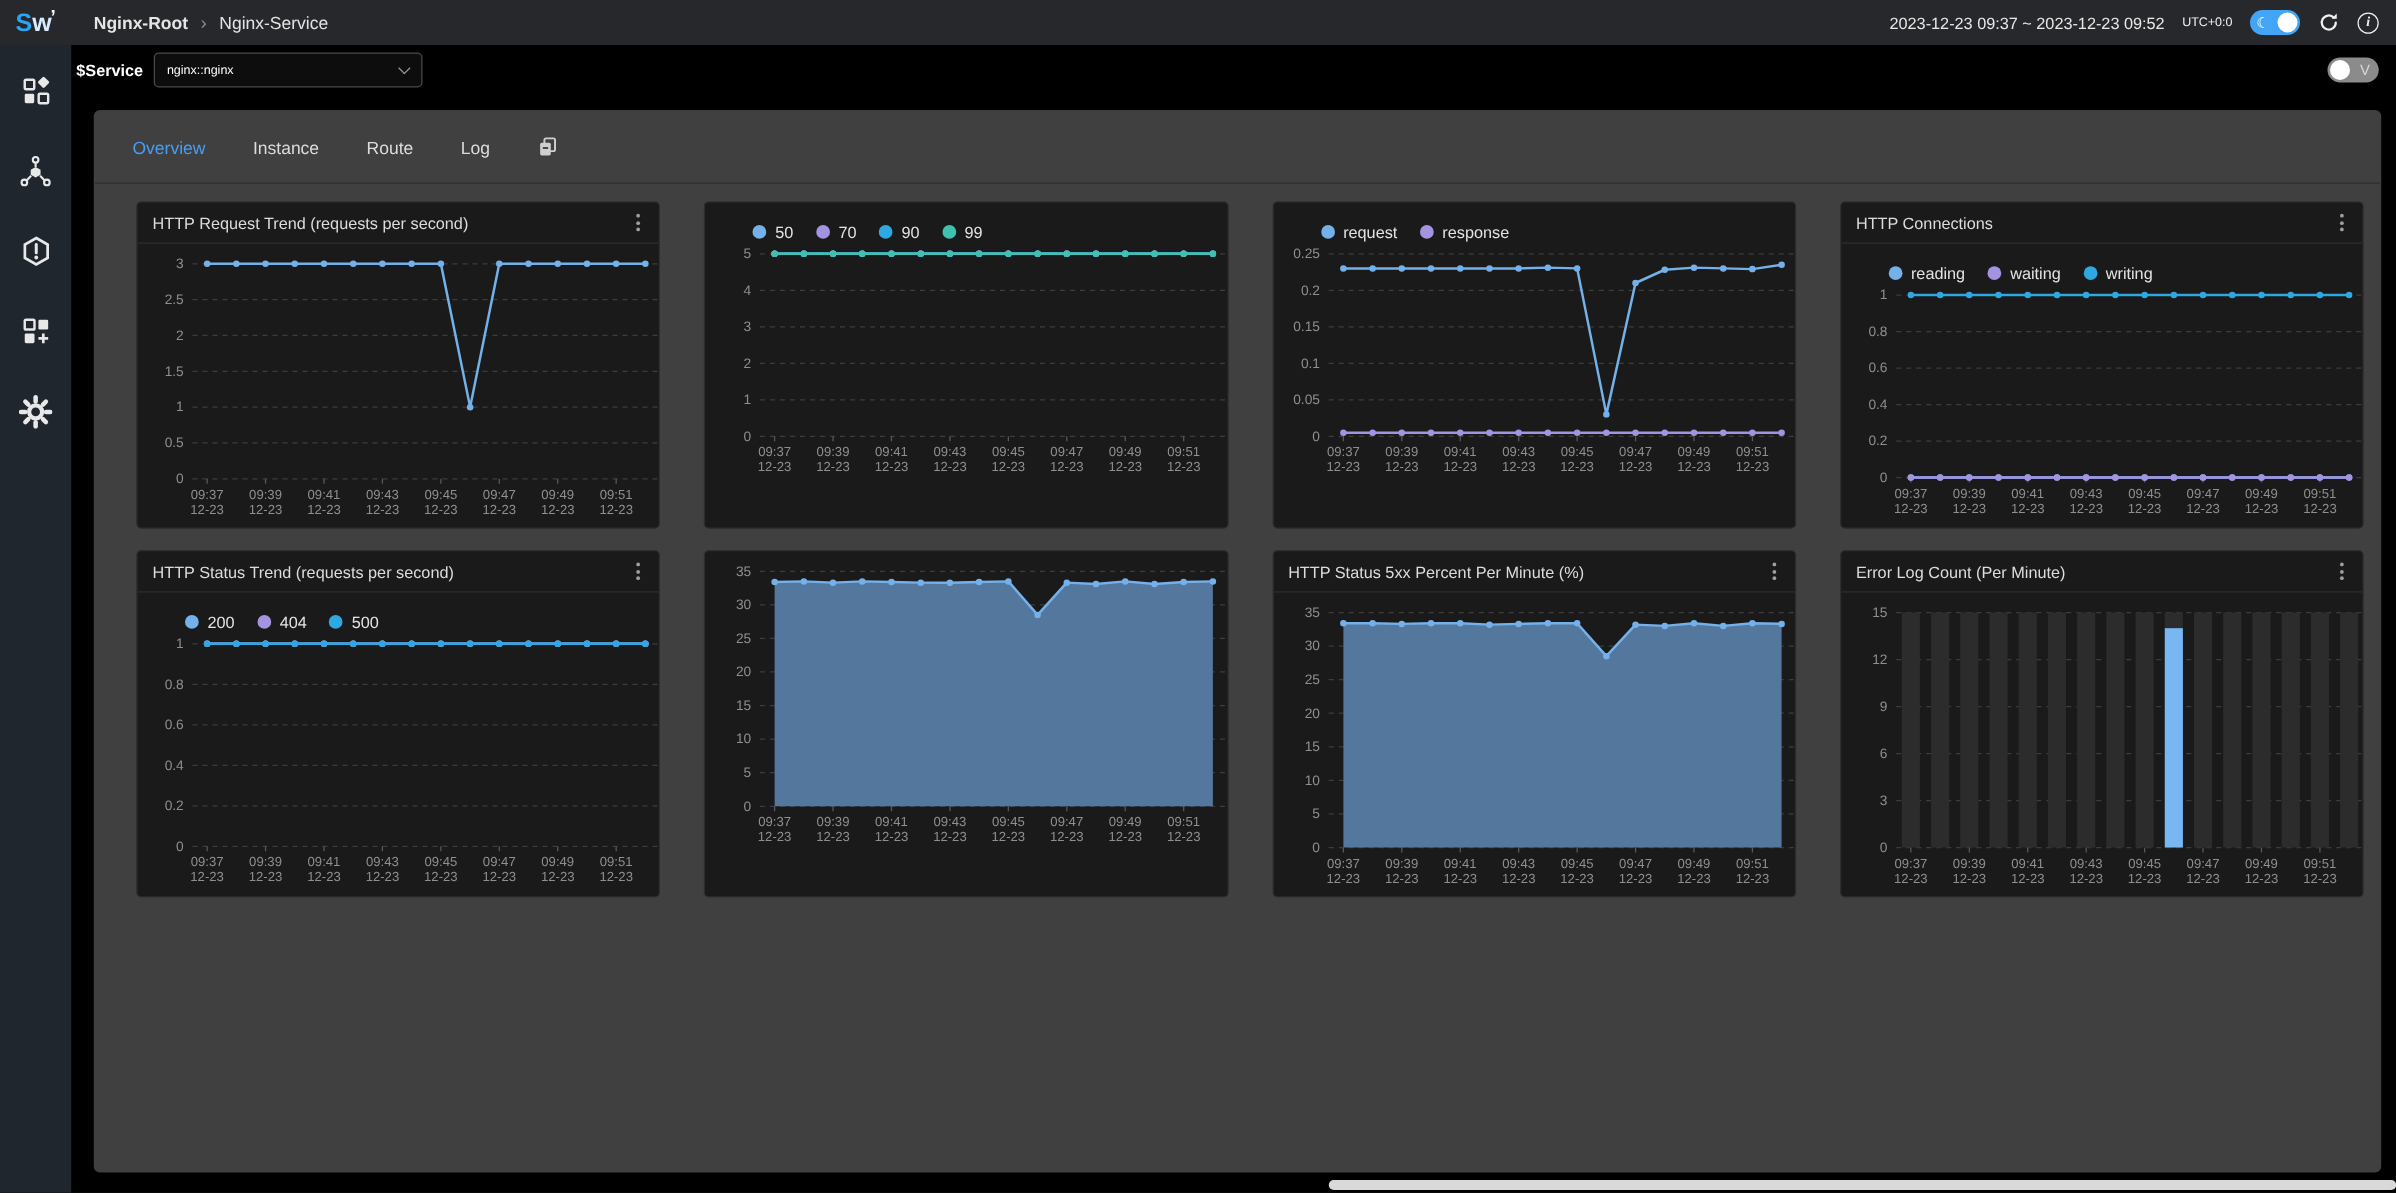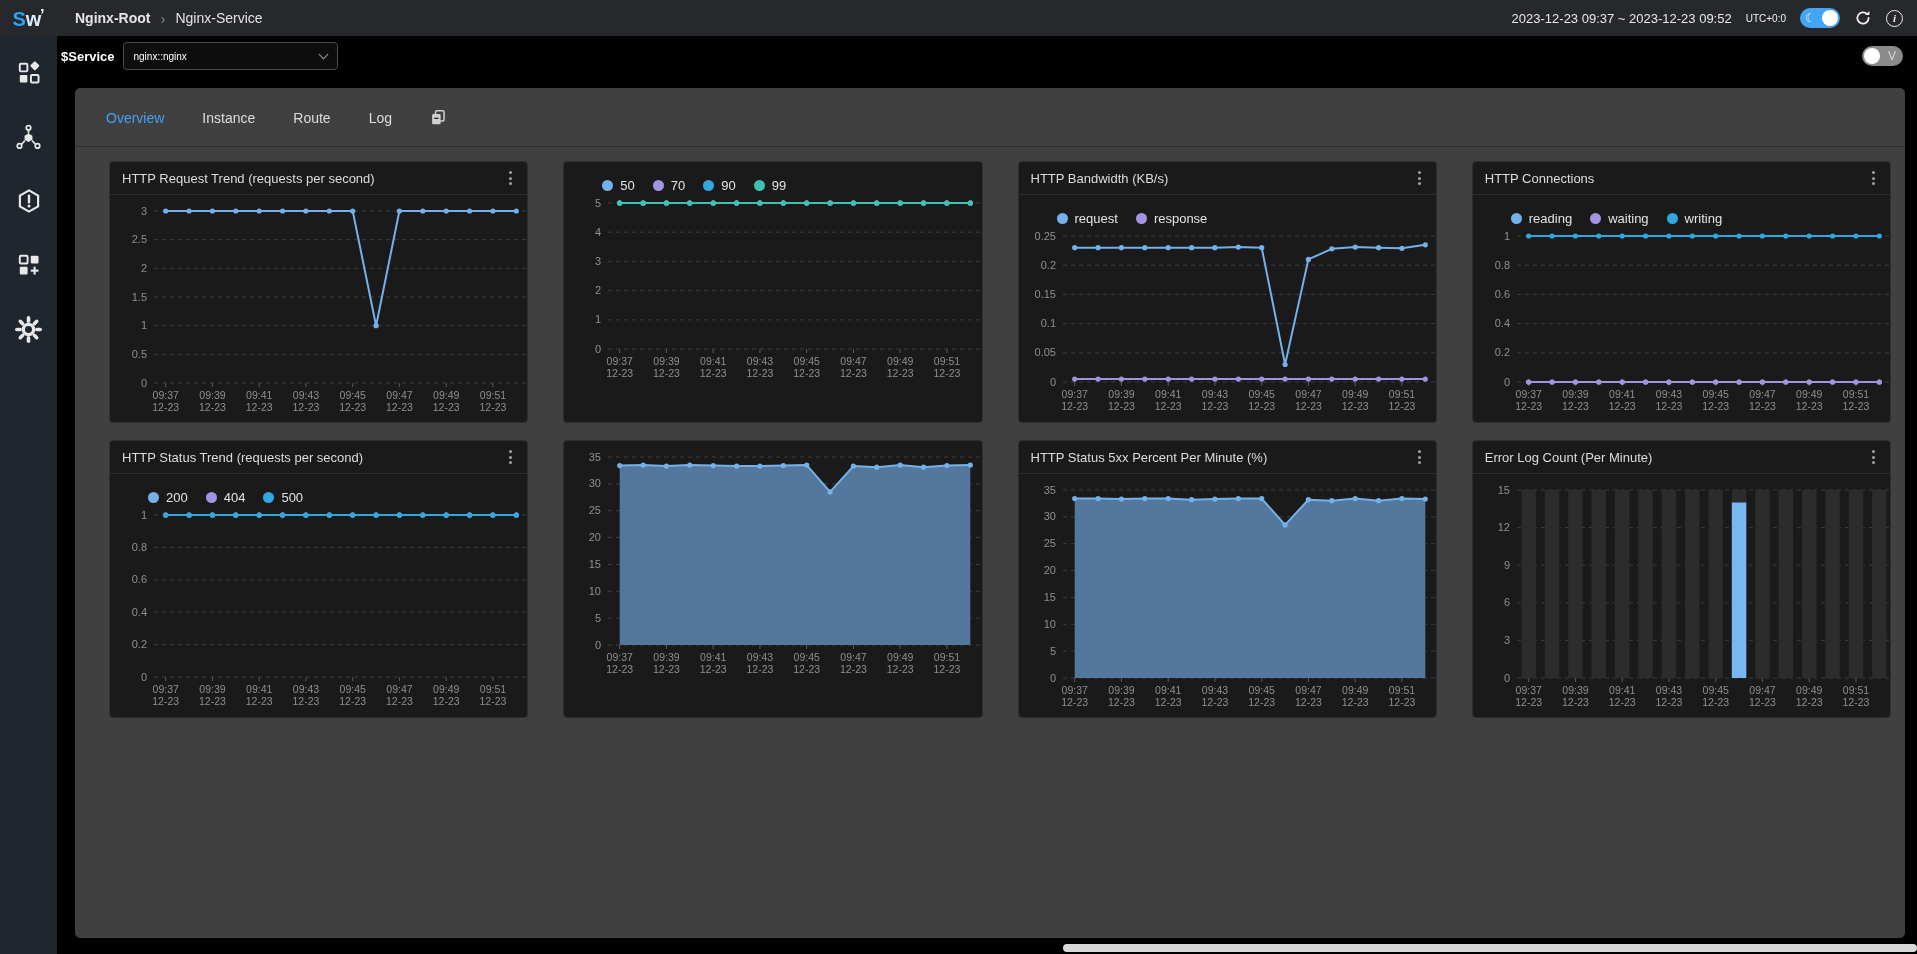--- a/index.html
+++ b/index.html
@@ -370,28 +370,20 @@
               <circle cx="304.8" cy="10.0" r="2.6" fill="#3fc2ad"></circle>
               <circle cx="328.2" cy="10.0" r="2.6" fill="#3fc2ad"></circle>
               <circle cx="351.6" cy="10.0" r="2.6" fill="#3fc2ad"></circle>
               <circle cx="374.9" cy="10.0" r="2.6" fill="#3fc2ad"></circle>
               <circle cx="398.3" cy="10.0" r="2.6" fill="#3fc2ad"></circle>
             </svg>
         </div>
       </div>
 
       <div class="card">
-        <div class="card-head">
-          <span class="card-title">HTTP Bandwidth (KB/s)</span>
-          <span class="kebab">
-              <b></b>
-              <b></b>
-              <b></b>
-            </span>
-        </div>
         <div class="card-body">
           <div class="legend">
               <span class="lg-item"><i style="background:#74b1ea"></i>request</span>
               <span class="lg-item"><i style="background:#a393e0"></i>response</span>
             </div>
           <svg class="chart" width="420" height="190">
               <line x1="36" y1="156" x2="410" y2="156" stroke="#3d3d3d" stroke-dasharray="4 4"></line>
               <text x="29" y="159.5" fill="#8f8f8f" font-size="11" text-anchor="end">0</text>
               <line x1="36" y1="126.8" x2="410" y2="126.8" stroke="#3d3d3d" stroke-dasharray="4 4"></line>
               <text x="29" y="130.3" fill="#8f8f8f" font-size="11" text-anchor="end">0.05</text>

